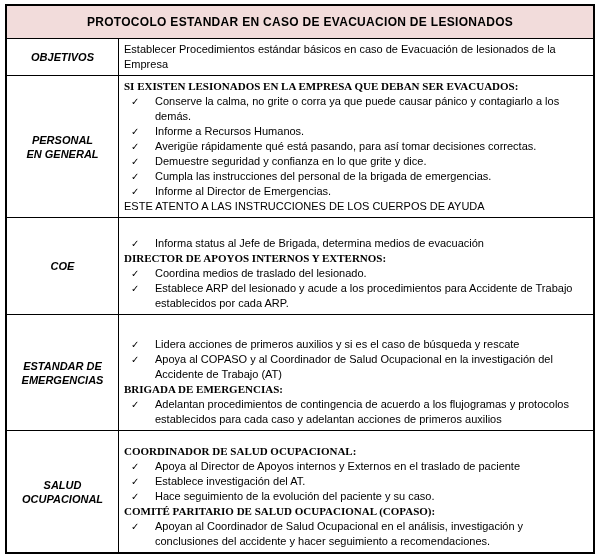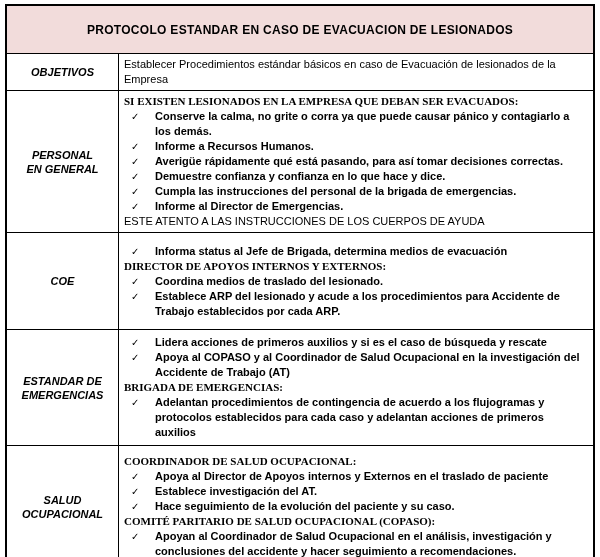--- a/index.html
+++ b/index.html
@@ -10,50 +10,50 @@
     font-family: "Liberation Sans", sans-serif;
     color: #000;
     -webkit-font-smoothing: antialiased;
   }
   .doc {
     width: 590px;
     border: 2px solid #000;
     background: #fff;
   }
   .title-row {
-    height: 48px;
+    height: 33px;
     border-bottom: 1px solid #000;
     display: flex; align-items: center; justify-content: center;
     font-weight: bold; font-size: 12px; letter-spacing: 0.3px;
     text-align: center;
   }
   .row { display: flex; align-items: stretch; }
   .row + .row { border-top: 1px solid #000; }
   .label-cell {
     width: 112px; flex: none;
     border-right: 1px solid #000;
     display: flex; align-items: center; justify-content: center;
     text-align: center;
     font-weight: bold; font-size: 11px; line-height: 14px;
     padding: 2px 17px;
     font-style: italic;
   }
   .content-cell {
     flex: 1;
     padding: 3px 6px 3px 5px;
-    display: flex; flex-direction: column; justify-content: center;
+    display: flex; flex-direction: column; justify-content: flex-end;
     font-size: 11px; line-height: 15px;
   }
   .line.heading { font-weight: bold; font-family: Liberation Serif, serif; }
   .line.bullet { display: flex; }
   .check {
     flex: none; width: 31px; padding-left: 7px;
     font-size: 10px; line-height: 15px;
   }
-  .btext { flex: 1; font-weight: bold; }
+  .btext { flex: 1; }
 </style>
 </head>
 <body>
 
 <div class="doc">
   <div class="title-row" style="background: rgb(242, 220, 219);">
     <span>PROTOCOLO ESTANDAR EN CASO DE EVACUACION DE LESIONADOS</span>
   </div>
   <div id="rows">
       <div class="row" style="min-height: 36px;">
@@ -73,21 +73,21 @@
           <div class="line bullet">
             <span class="check">✓</span>
             <span class="btext">Informe a Recursos Humanos.</span>
           </div>
           <div class="line bullet">
             <span class="check">✓</span>
             <span class="btext">Averigüe rápidamente qué está pasando, para así tomar decisiones correctas.</span>
           </div>
           <div class="line bullet">
             <span class="check">✓</span>
-            <span class="btext">Demuestre confianza y confianza en lo que hace y dice.</span>
+            <span class="btext">Demuestre seguridad y confianza en lo que grite y dice.</span>
           </div>
           <div class="line bullet">
             <span class="check">✓</span>
             <span class="btext">Cumpla las instrucciones del personal de la brigada de emergencias.</span>
           </div>
           <div class="line bullet">
             <span class="check">✓</span>
             <span class="btext">Informe al Director de Emergencias.</span>
           </div>
           <div class="line plain">ESTE ATENTO A LAS INSTRUCCIONES DE LOS CUERPOS DE AYUDA</div>

